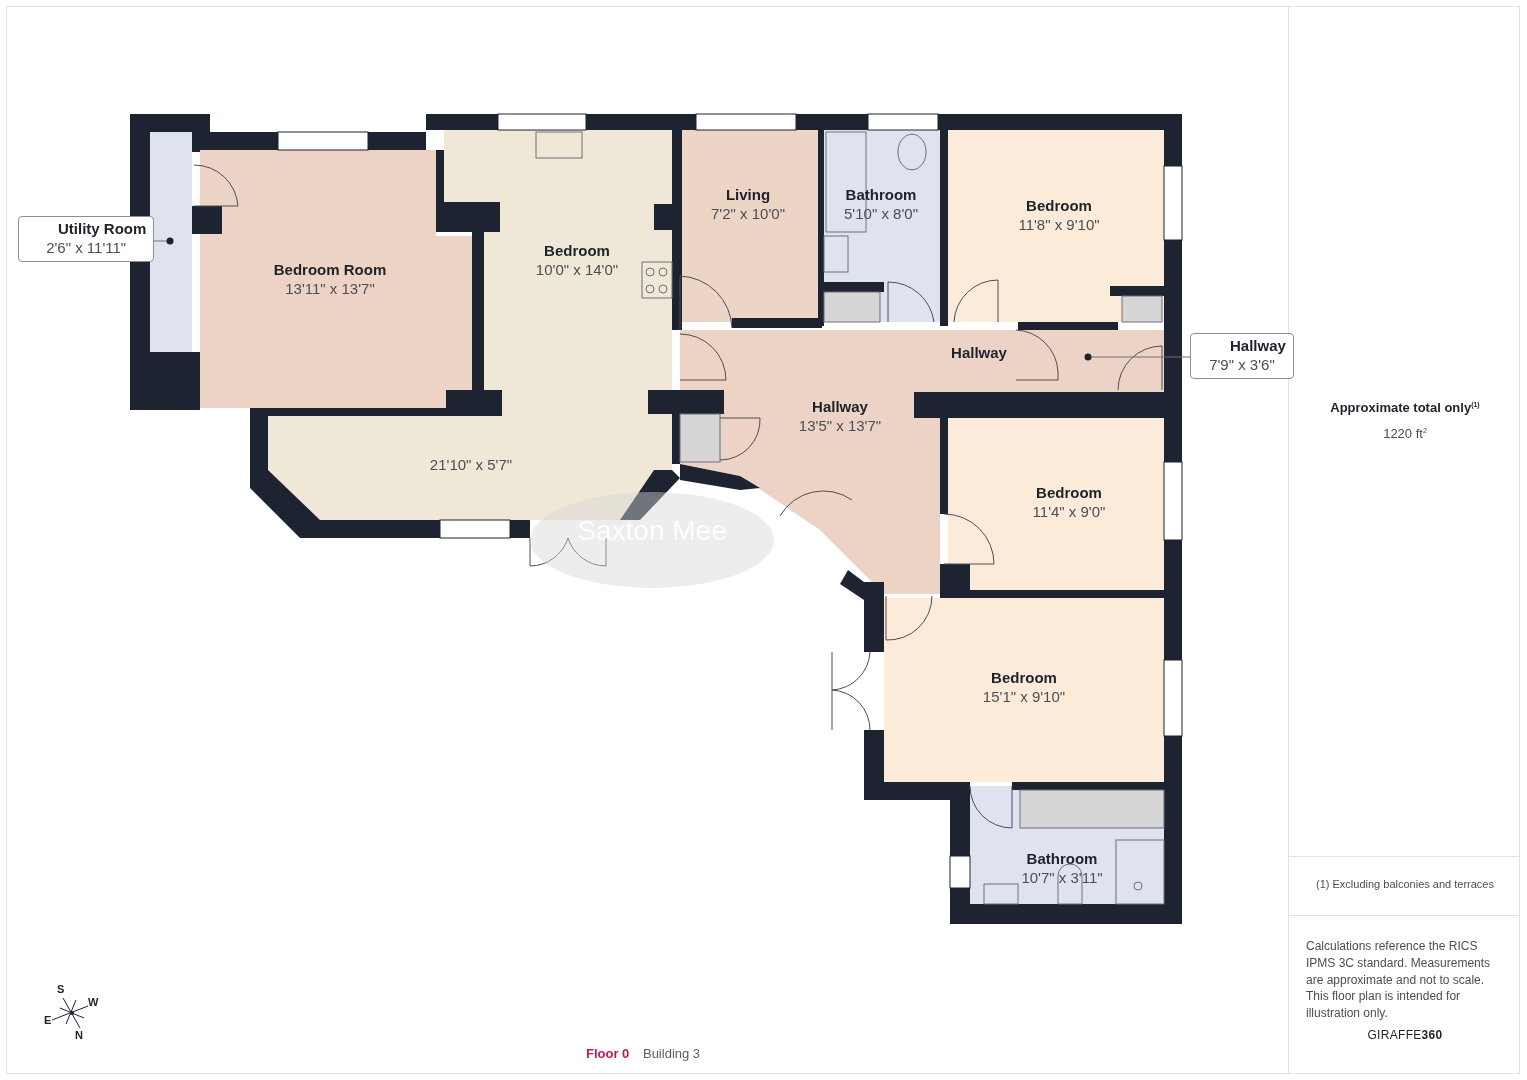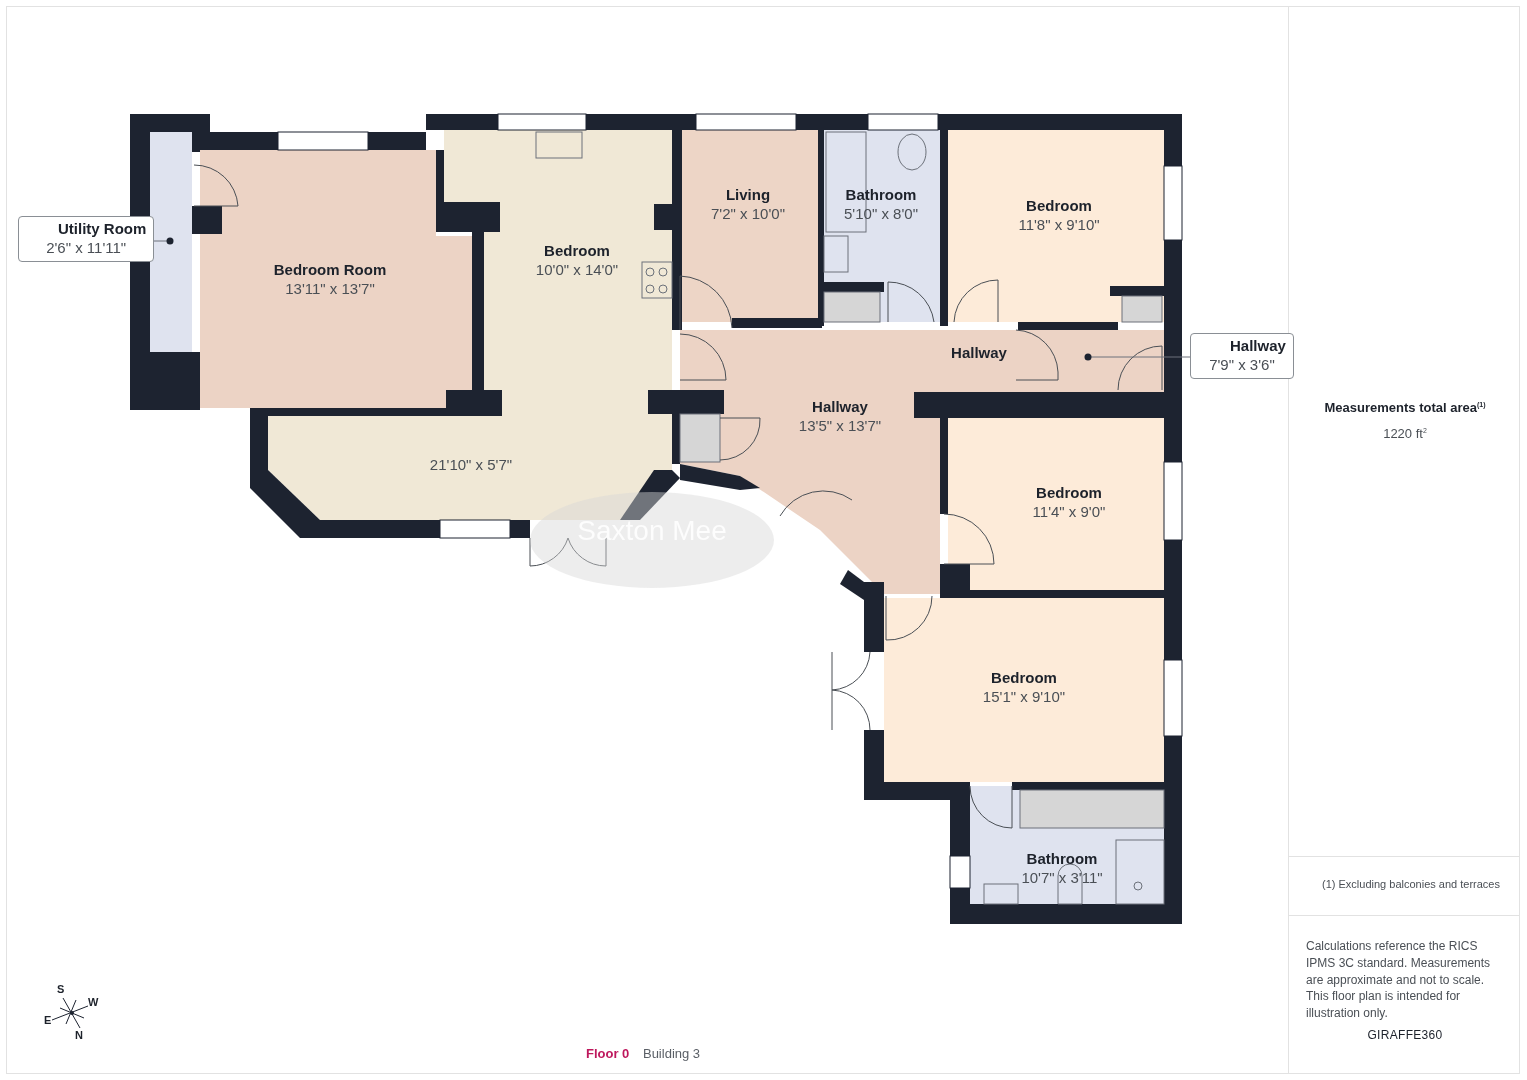--- a/index.html
+++ b/index.html
@@ -10,24 +10,24 @@
   .plan { position:absolute; left:0; top:0; width:1290px; height:1080px; }
   .room-label { position:absolute; transform:translateX(-50%); text-align:center; white-space:nowrap; line-height:1.25; }
   .room-name { font-weight:bold; font-size:15px; color:#1d222b; display:block; }
   .room-dim { font-size:15px; color:#4a4f55; display:block; }
   .callout { position:absolute; background:#fff; border:1px solid #8a8f95; border-radius:4px; padding:3px 7px; text-align:center; line-height:1.25; white-space:nowrap; }
   .callout .room-name { font-size:15px;margin-left:32px; }
   .side-title { position:absolute; left:1290px; width:230px; text-align:center; font-weight:bold; font-size:13px; color:#1d222b; top:400px; }
   .side-title sup { font-size:7px; }
   .side-area { position:absolute; left:1290px; width:230px; text-align:center; font-size:13px; color:#4a4f55; top:426px; }
   .side-area sup { font-size:7px; }
-  .side-note { position:absolute; left:1290px; width:230px; text-align:center; font-size:11px; color:#4a4f55; top:878px;margin-left:6px; }
+  .side-note { position:absolute; left:1290px; width:230px; text-align:center; font-size:11px; color:#4a4f55; top:878px; }
   .side-disclaimer { position:absolute; left:1306px; width:198px; text-align:left; font-size:12px; color:#4a4f55; top:938px; line-height:1.4; }
   .side-brand { position:absolute; left:1290px; width:230px; text-align:center; font-size:12px; color:#1d222b; top:1028px; letter-spacing:0.3px; }
-  .side-brand b { font-weight:normal;margin-top:16px; }
+  .side-brand b { font-weight:bold;margin-top:16px; }
   .floor-caption { position:absolute; left:586px; top:1046px; font-size:13px; white-space:nowrap; }
   .floor-caption .fl { font-weight:bold; color:#be185d; margin-right:10px; }
   .floor-caption .bl { color:#5a5f66; }
   .compass { position:absolute; left:40px; top:980px; width:70px; height:70px; }
   .compass span { position:absolute; font-size:11px; font-weight:bold; color:#1d222b; }
   .watermark { position:absolute; left:528px; top:490px; width:248px; height:100px; }
   .wm-text { position:absolute; left:528px; top:515px; width:248px; text-align:center; font-family:Liberation Sans, sans-serif; font-size:28px; color:rgba(255,255,255,0.85); }
 </style>
 </head>
 <body>
@@ -201,21 +201,21 @@
 </svg>
 <div class="callout" style="left:18px; top:216px;">
   <span class="room-name">Utility Room</span>
   <span class="room-dim">2'6" x 11'11"</span>
 </div>
 <div class="callout" style="left:1190px; top:333px;">
   <span class="room-name">Hallway</span>
   <span class="room-dim">7'9" x 3'6"</span>
 </div>
 
-<div class="side-title"><span>Measurements total area</span><sup>(1)</sup></div>
+<div class="side-title"><span>Approximate total only</span><sup>(1)</sup></div>
 <div class="side-area"><span>1220 ft</span><sup>2</sup></div>
 <div class="side-note">(1) Excluding balconies and terraces</div>
 <div class="side-disclaimer">Calculations reference the RICS IPMS 3C standard. Measurements are approximate and not to scale. This floor plan is intended for illustration only.</div>
 <div class="side-brand"><span>GIRAFFE</span><b>360</b></div>
 
 <div class="compass">
   <svg width="70" height="70" viewBox="0 0 70 70">
     <g stroke="#1d2330" stroke-width="1">
       <line x1="23" y1="18" x2="40" y2="48"></line>
       <line x1="12" y1="40" x2="48" y2="26"></line>

